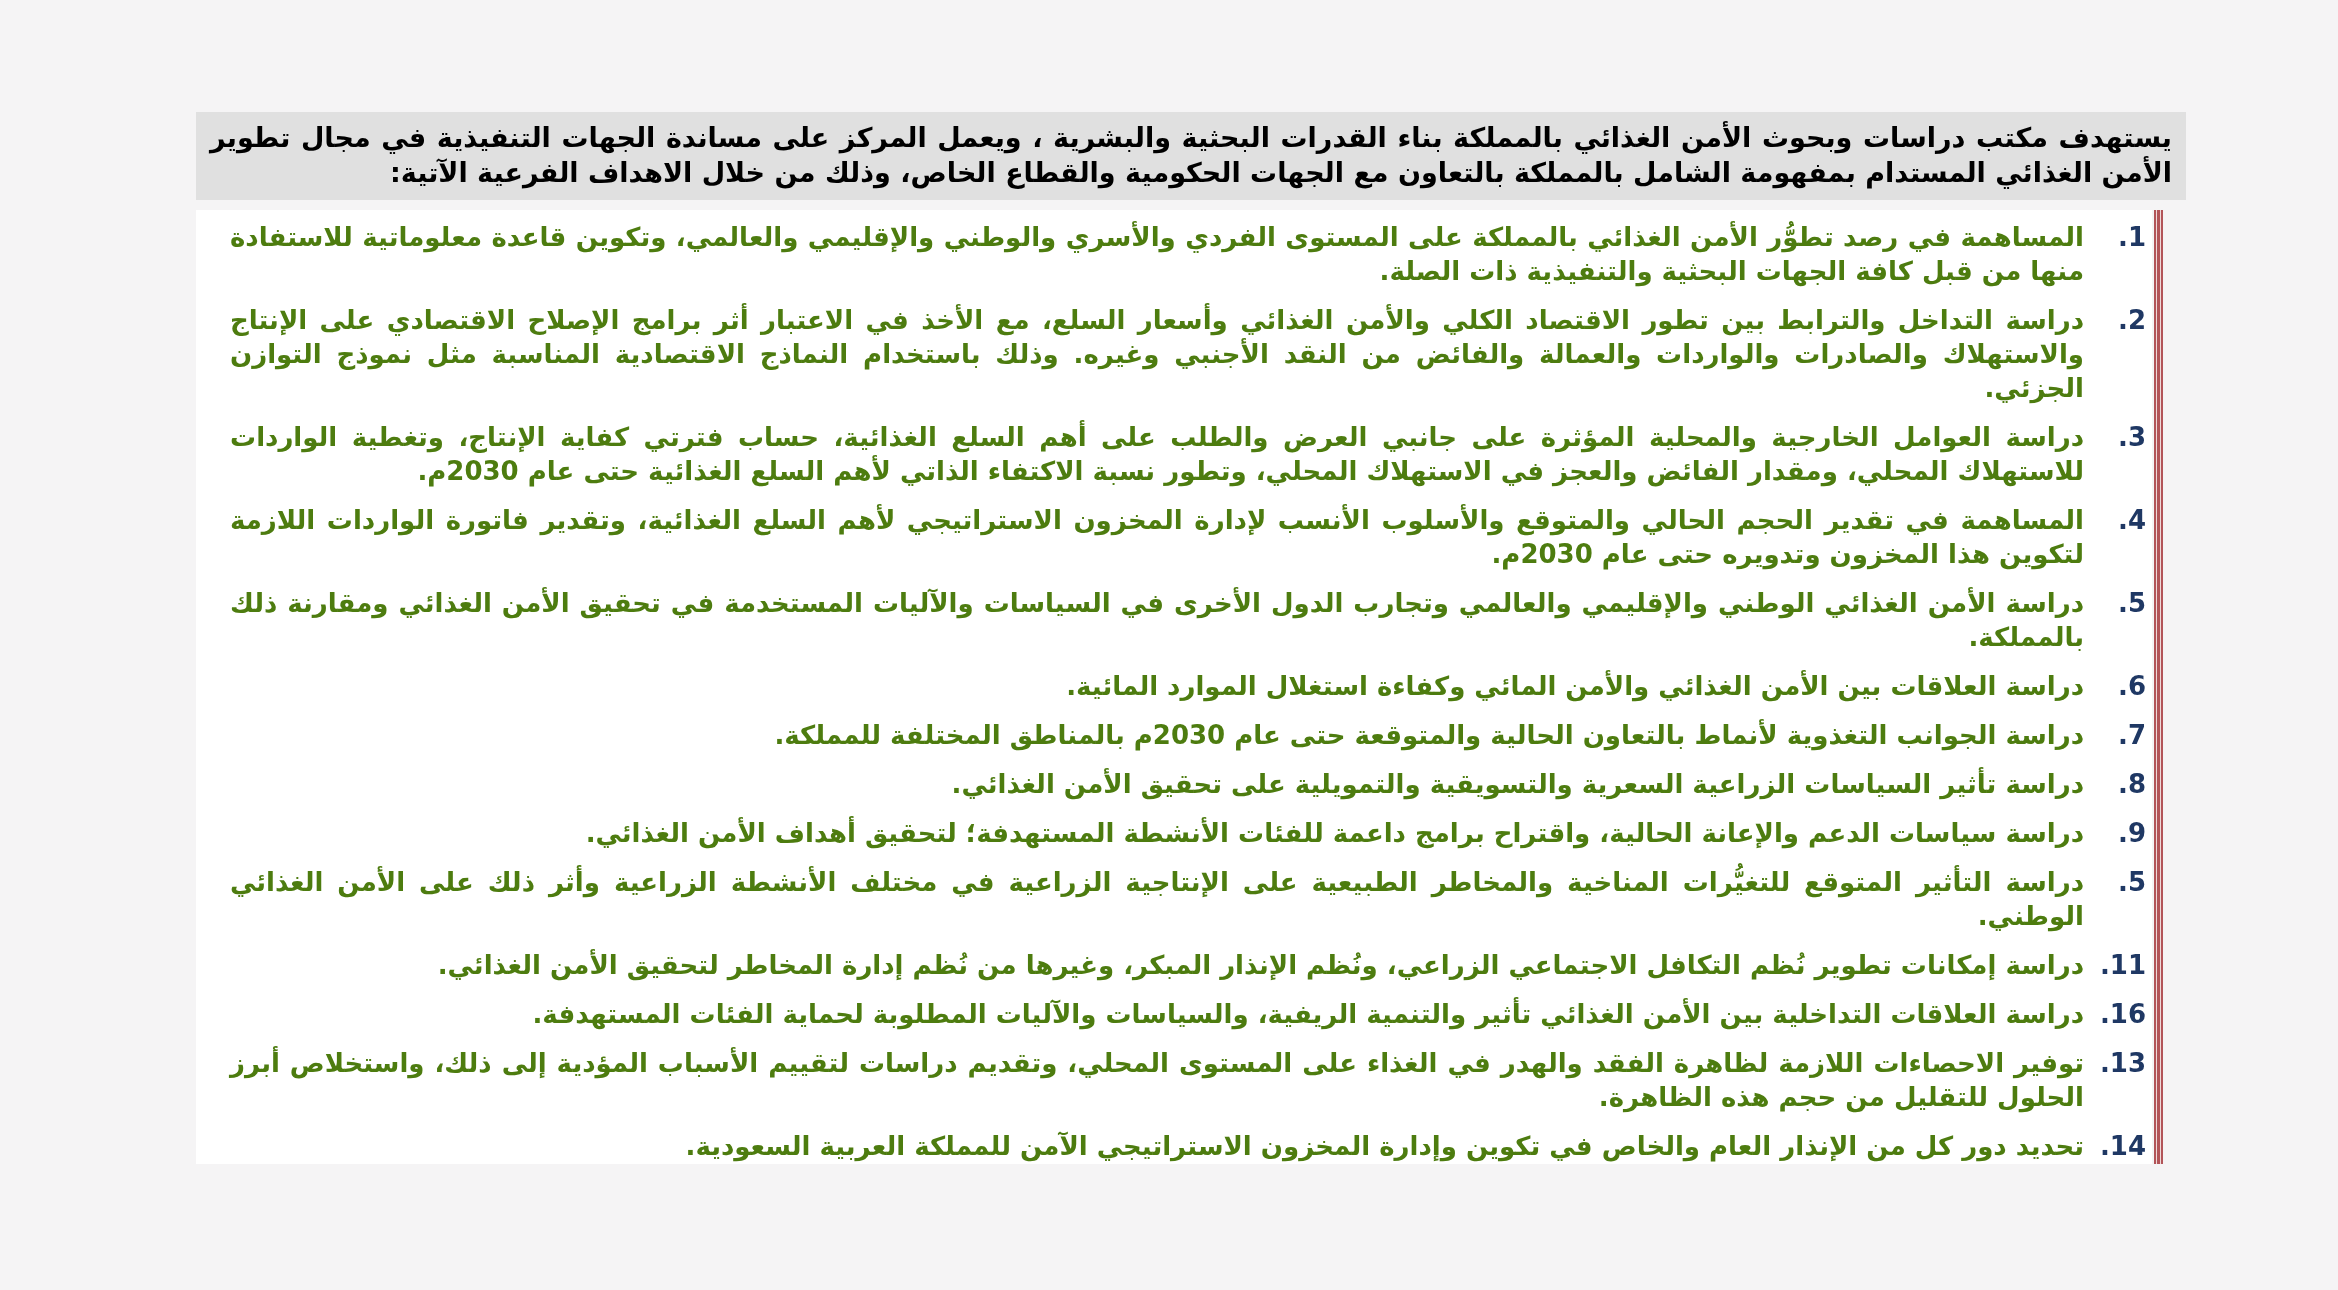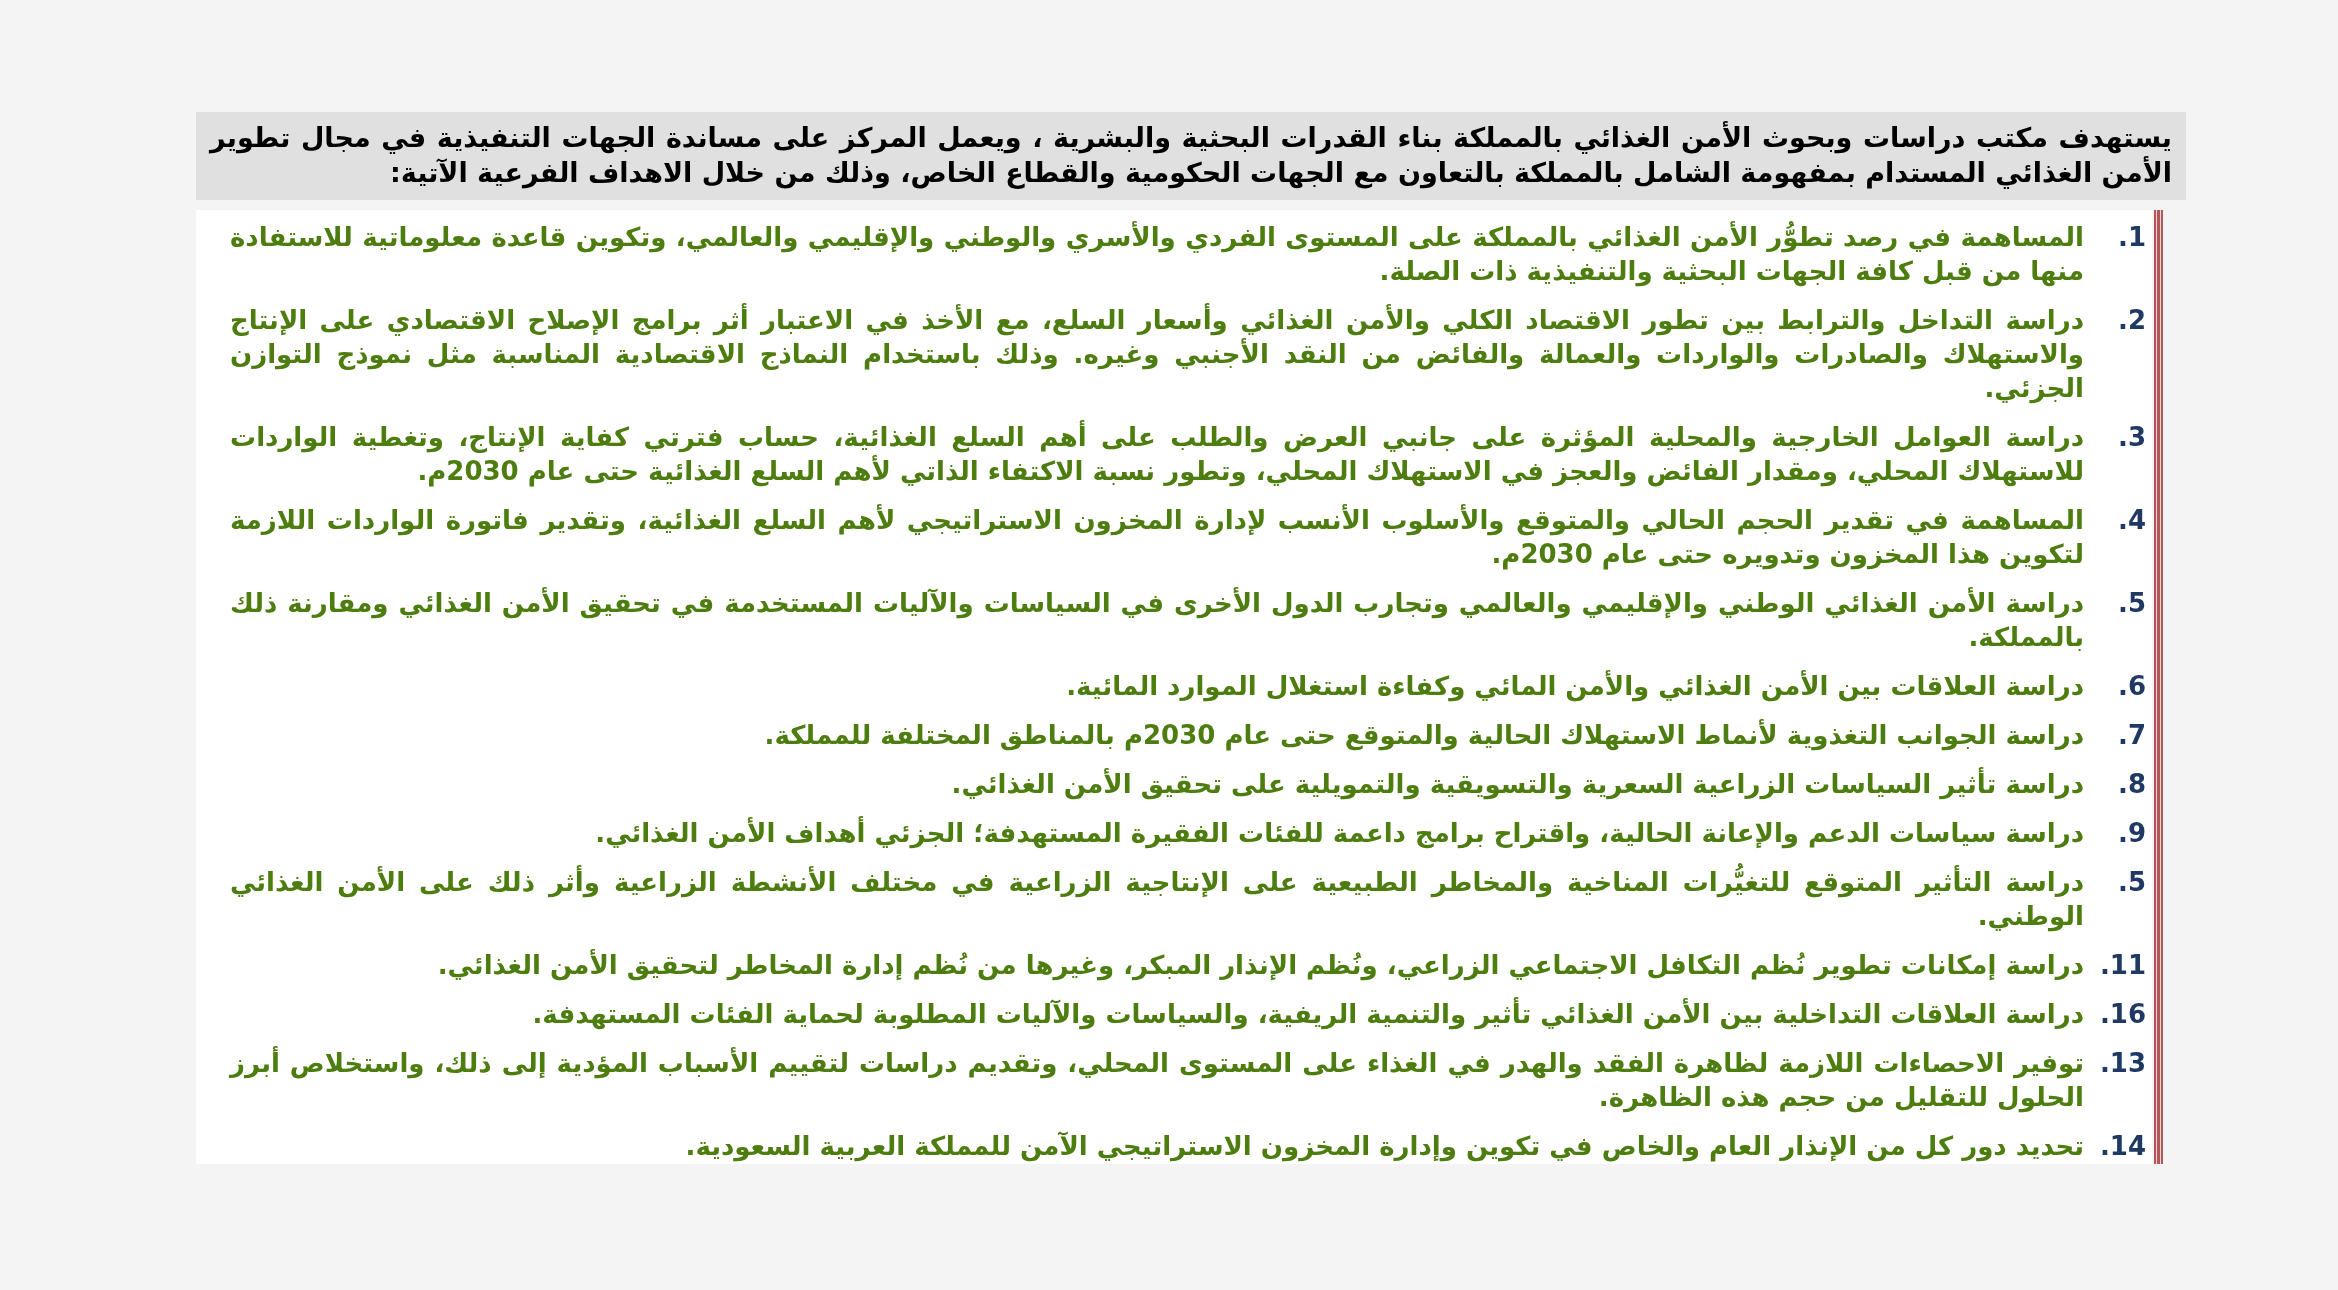--- a/index.html
+++ b/index.html
@@ -107,29 +107,29 @@
       <li>
         <span class="num">5.</span>
         <span class="txt">دراسة الأمن الغذائي الوطني والإقليمي والعالمي وتجارب الدول الأخرى في السياسات والآليات المستخدمة في تحقيق الأمن الغذائي ومقارنة ذلك بالمملكة.</span>
       </li>
       <li>
         <span class="num">6.</span>
         <span class="txt">دراسة العلاقات بين الأمن الغذائي والأمن المائي وكفاءة استغلال الموارد المائية.</span>
       </li>
       <li>
         <span class="num">7.</span>
-        <span class="txt">دراسة الجوانب التغذوية لأنماط الاستهلاك الحالية والمتوقع حتى عام 2030م بالمناطق المختلفة للمملكة.</span>
+        <span class="txt">دراسة الجوانب التغذوية لأنماط بالتعاون الحالية والمتوقعة حتى عام 2030م بالمناطق المختلفة للمملكة.</span>
       </li>
       <li>
         <span class="num">8.</span>
         <span class="txt">دراسة تأثير السياسات الزراعية السعرية والتسويقية والتمويلية على تحقيق الأمن الغذائي.</span>
       </li>
       <li>
         <span class="num">9.</span>
-        <span class="txt">دراسة سياسات الدعم والإعانة الحالية، واقتراح برامج داعمة للفئات الفقيرة المستهدفة؛ الجزئي أهداف الأمن الغذائي.</span>
+        <span class="txt">دراسة سياسات الدعم والإعانة الحالية، واقتراح برامج داعمة للفئات الأنشطة المستهدفة؛ لتحقيق أهداف الأمن الغذائي.</span>
       </li>
       <li>
         <span class="num">5.</span>
         <span class="txt">دراسة التأثير المتوقع للتغيُّرات المناخية والمخاطر الطبيعية على الإنتاجية الزراعية في مختلف الأنشطة الزراعية وأثر ذلك على الأمن الغذائي الوطني.</span>
       </li>
       <li>
         <span class="num">11.</span>
         <span class="txt">دراسة إمكانات تطوير نُظم التكافل الاجتماعي الزراعي، ونُظم الإنذار المبكر، وغيرها من نُظم إدارة المخاطر لتحقيق الأمن الغذائي.</span>
       </li>
       <li>

